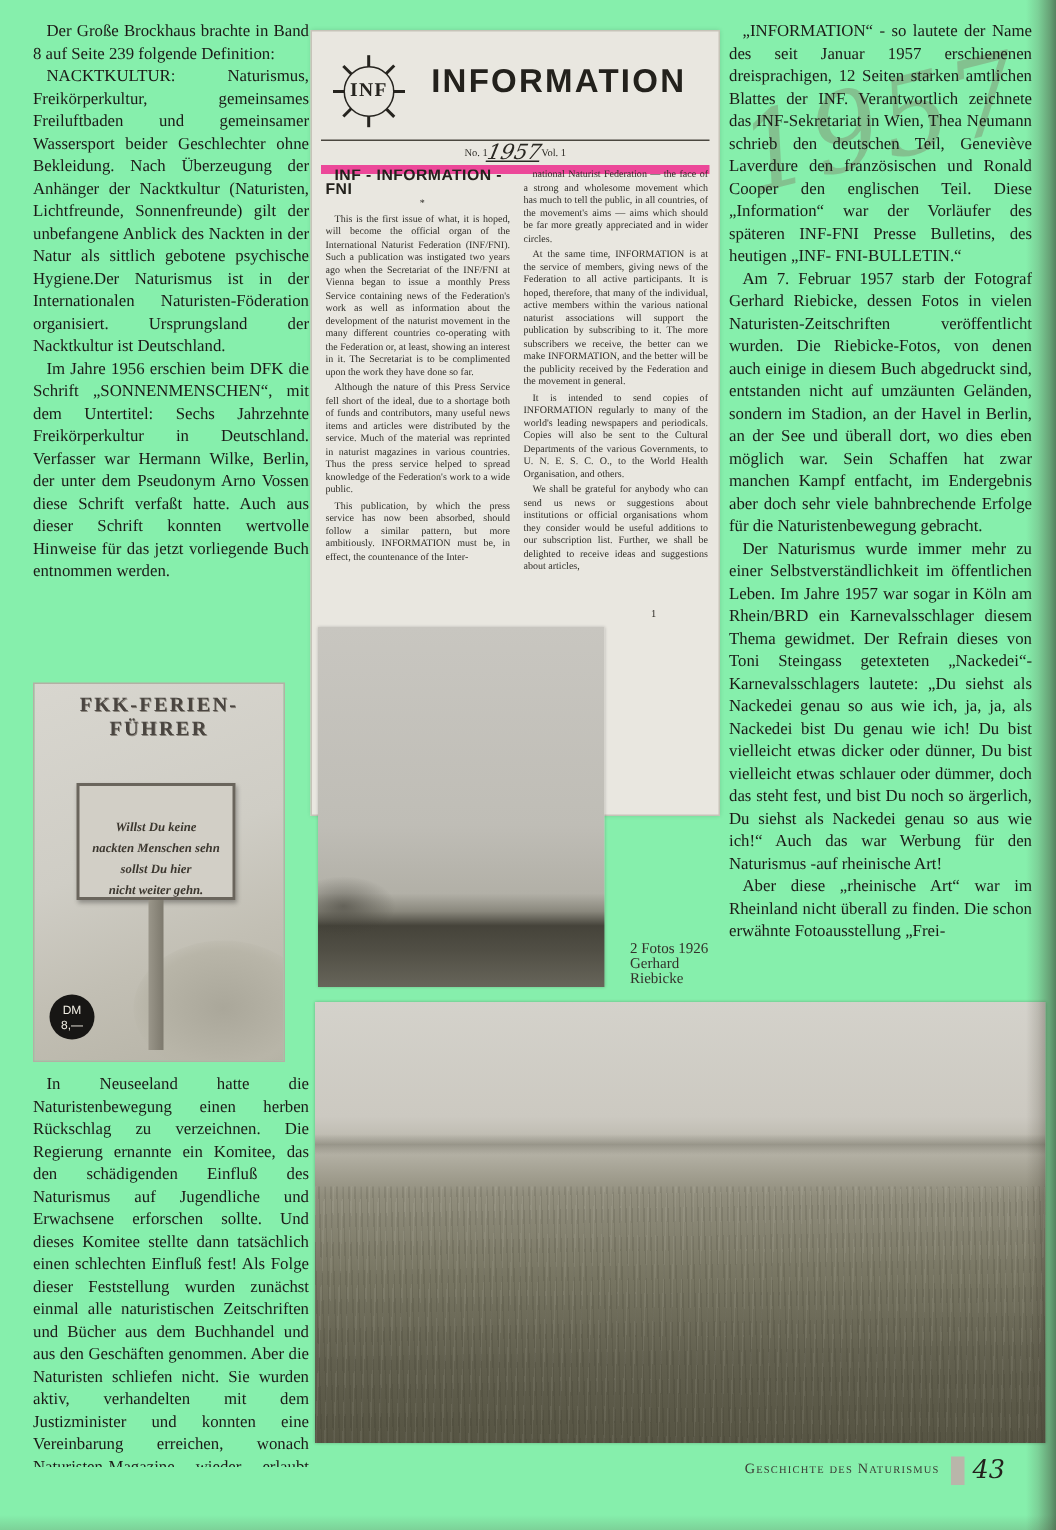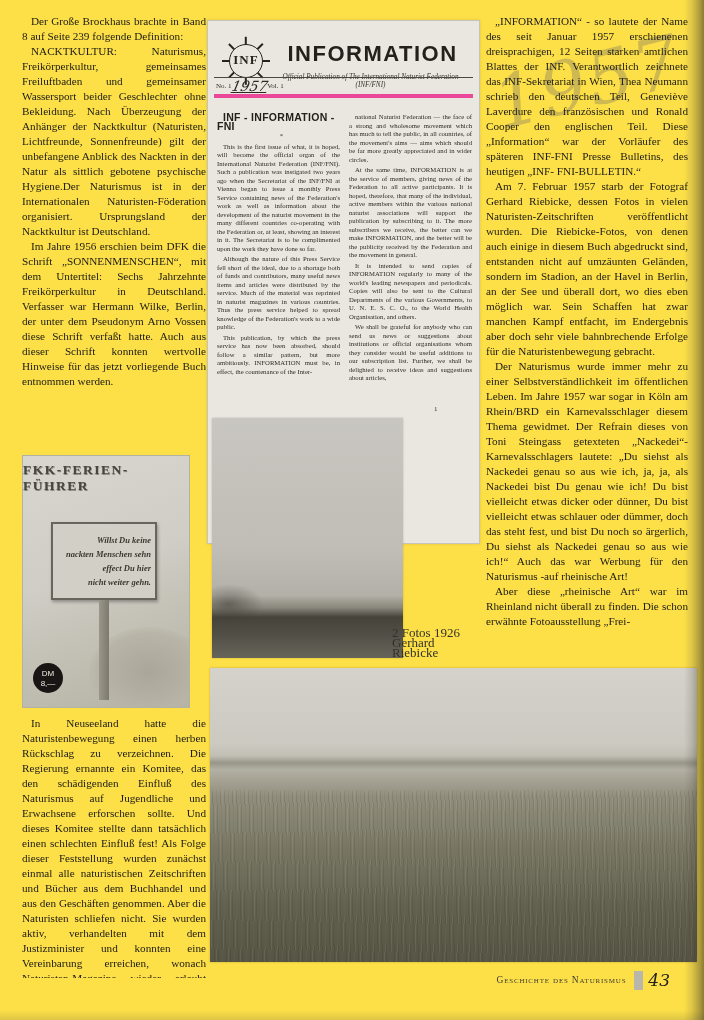--- a/index.html
+++ b/index.html
@@ -1,16 +1,16 @@
 <!DOCTYPE html>
 <html><head>
 <meta charset="utf-8">
 <style>
   html,body{margin:0;padding:0;background:#888;}
-  .page{position:relative;width:704px;height:1020px;background:#fde047;overflow:hidden;
+  .page{position:relative;width:704px;height:1020px;background:#86efac;overflow:hidden;
         font-family:"Liberation Serif",serif;color:#1c1a17;}
   
   .edge-shadow{position:absolute;top:0;right:0;width:20px;height:100%;
     background:linear-gradient(to right,rgba(80,74,60,0) 0%,rgba(80,74,60,.18) 40%,rgba(60,55,43,.42) 80%,rgba(45,41,32,.55) 100%);}
   .edge-shadow-bottom{position:absolute;left:0;bottom:0;width:100%;height:10px;
     background:linear-gradient(to bottom,rgba(80,74,60,0),rgba(80,74,60,.18));}
 
   
   .col{position:absolute;font-size:11.2px;line-height:15px;text-align:justify;}
   .col p{margin:0;text-indent:9px;}
@@ -19,26 +19,26 @@
   #right-col{left:486px;top:14px;width:202px;height:650px;overflow:hidden;}
 
   .watermark{position:absolute;left:492px;top:40px;font-size:72px;font-style:italic;
     font-family:"DejaVu Serif",serif;color:rgba(125,118,98,.38);transform:rotate(-14deg);
     letter-spacing:2px;pointer-events:none;}
 
   
   .fkk{position:absolute;left:22px;top:455px;width:168px;height:253px;
     background:linear-gradient(160deg,#d8d6cf 0%,#cfcdc5 45%,#c2bfb4 70%,#b5b2a5 100%);
     border:1px solid #b3b0a4;box-sizing:border-box;overflow:hidden;}
-  .fkk-title{position:absolute;top:6px;left:0;width:100%;
+  .fkk-title{position:absolute;top:6px;left:0;width:100%;text-align:center;
     font-family:"Liberation Serif",serif;font-weight:bold;font-size:13.5px;letter-spacing:1.5px;
     color:#4a4540;text-shadow:.5px .5px 0 #8a857c;}
   .fkk-sign{position:absolute;left:28px;top:66px;width:106px;height:78px;background:#d2cfc6;
-    border:2px solid #6a655c;box-shadow:1px 2px 3px rgba(0,0,0,.3);padding:9px 4px;box-sizing:border-box;
-    text-align:right;font-style:italic;font-weight:bold;font-size:8.5px;line-height:14px;color:#3c372f;}
+    border:2px solid #6a655c;box-shadow:1px 2px 3px rgba(0,0,0,.3);padding:20px 4px;box-sizing:border-box;
+    text-align:center;font-style:italic;font-weight:bold;font-size:8.5px;line-height:14px;color:#3c372f;}
   .fkk-post{position:absolute;left:76px;top:144px;width:10px;height:100px;
     background:linear-gradient(to right,#9a968a,#7d796d);}
   .fkk-dune{position:absolute;right:-20px;bottom:-10px;width:120px;height:90px;border-radius:50%;
     background:radial-gradient(ellipse at center,#aaa79a 0%,#b8b5a8 60%,transparent 75%);}
   .fkk-badge{position:absolute;left:10px;bottom:14px;width:30px;height:30px;border-radius:50%;
     background:#171614;color:#f0ede2;text-align:center;font-size:8px;line-height:10px;
     font-family:"Liberation Sans",sans-serif;padding-top:6px;box-sizing:border-box;}
 
   
   .paper{position:absolute;left:207px;top:20px;width:273px;height:524px;background:#e9e7e0;
@@ -46,23 +46,23 @@
   .logo{position:absolute;left:14px;top:16px;width:48px;height:48px;}
   .ray{position:absolute;left:0;top:23px;width:48px;height:1.6px;background:#26241f;}
   .r45{transform:rotate(45deg);} .r90{transform:rotate(90deg);} .r135{transform:rotate(135deg);}
   .logo-circle{position:absolute;left:7px;top:7px;width:34px;height:34px;border-radius:50%;
     background:#e9e7e0;border:1.6px solid #26241f;box-sizing:border-box;text-align:center;
     font-family:"Liberation Serif",serif;font-weight:bold;font-size:13px;line-height:30px;color:#26241f;letter-spacing:1px;}
   .mast-title{position:absolute;left:66px;right:8px;top:20px;text-align:center;
     font-family:"Liberation Sans",sans-serif;font-weight:900;font-size:22px;letter-spacing:1.5px;color:#23211c;}
   .mast-sub{position:absolute;left:60px;right:6px;top:52px;text-align:center;font-style:italic;
     font-size:7.2px;color:#35332d;}
-  .meta-row{position:absolute;left:6px;right:6px;top:56px;border-top:1px solid #4a473f;
-    border-bottom:4px solid #ec4899;height:16px;display:flex;align-items:center;
-    justify-content:flex-start;font-size:7px;color:#2f2d27;padding:0 2px;}
+  .meta-row{position:absolute;left:6px;right:6px;top:72px;border-top:1px solid #4a473f;
+    border-bottom:6px solid #ec4899;height:16px;display:flex;align-items:center;
+    justify-content:center;font-size:7px;color:#2f2d27;padding:0 2px;}
   .meta-year{font-family:"DejaVu Serif",serif;font-style:italic;font-size:14px;
     transform:skewX(-12deg);text-decoration:underline;color:#2a2823;}
   .nl-col{position:absolute;top:92px;width:123px;font-size:6.7px;line-height:8.5px;
     text-align:justify;color:#2e2c26;overflow:hidden;}
   .nl-col p{margin:0 0 2px 0;text-indent:6px;}
   #nl-col1{left:9px;height:332px;}
   #nl-col2{left:141px;height:322px;}
   .nl-headline{font-family:"Liberation Sans",sans-serif;font-weight:bold;font-size:10.5px;
     letter-spacing:.3px;text-indent:0;text-align:left;margin-bottom:1px;color:#23211c;}
   .nl-star{text-align:center;text-indent:0;margin-bottom:2px;}
@@ -77,21 +77,21 @@
     background:radial-gradient(ellipse,rgba(60,58,50,.55),transparent 70%);}
   #photo-field{left:210px;top:668px;width:487px;height:294px;
     background:linear-gradient(to bottom,#d4d2cb 0%,#ccc9c1 26%,#b5b2a6 34%,#908d7c 44%,#787663 62%,#615f4e 82%,#565443 100%);
     box-shadow:0 0 2px rgba(0,0,0,.25);}
   #photo-field:after,.grass{content:"";position:absolute;left:0;bottom:0;width:100%;height:58%;
     background:repeating-linear-gradient(88deg,rgba(40,38,28,.12) 0 1px,transparent 1px 4px),
                repeating-linear-gradient(92deg,rgba(235,233,220,.08) 0 1px,transparent 1px 6px);}
   #photo-field .horizon{position:absolute;left:0;top:30%;width:100%;height:14px;
     background:linear-gradient(to bottom,transparent,rgba(90,88,75,.35),transparent);}
 
-  .caption{position:absolute;left:392px;top:628px;width:70px;font-size:13px;line-height:10px;color:#33312b;}
+  .caption{position:absolute;left:420px;top:628px;width:70px;font-size:10px;line-height:10px;color:#33312b;}
 
   
   .footer{position:absolute;top:970px;right:34px;display:flex;align-items:center;}
   .footer-label{font-variant:small-caps;font-size:9.5px;letter-spacing:.8px;color:#3c3a34;margin-left:24px;}
   .footer-bar{width:9px;height:19px;background:#b9b6aa;margin:0 5px 0 8px;}
   .footer-page{font-family:"DejaVu Serif",serif;font-style:italic;font-size:17px;color:#23211c;}
 </style>
 </head>
 <body>
 
@@ -102,21 +102,21 @@
     <p>NACKTKULTUR: Naturismus, Freikörperkultur, gemeinsames Freiluftbaden und gemeinsamer Wassersport beider Geschlechter ohne Bekleidung. Nach Überzeugung der Anhänger der Nacktkultur (Naturisten, Lichtfreunde, Sonnenfreunde) gilt der unbefangene Anblick des Nackten in der Natur als sittlich gebotene psychische Hygiene.Der Naturismus ist in der Internationalen Naturisten-Föderation organisiert. Ursprungsland der Nacktkultur ist Deutschland.</p>
     <p>Im Jahre 1956 erschien beim DFK die Schrift „SONNENMENSCHEN“, mit dem Untertitel: Sechs Jahrzehnte Freikörperkultur in Deutschland. Verfasser war Hermann Wilke, Berlin, der unter dem Pseudonym Arno Vossen diese Schrift verfaßt hatte. Auch aus dieser Schrift konnten wertvolle Hinweise für das jetzt vorliegende Buch entnommen werden.</p>
   </div>
 
   <div class="fkk">
     <div class="fkk-dune"></div>
     <div class="fkk-title">FKK-FERIEN-FÜHRER</div>
     <div class="fkk-sign">
       <div>Willst Du keine</div>
       <div>nackten Menschen sehn</div>
-      <div>effect Du hier</div>
+      <div>sollst Du hier</div>
       <div>nicht weiter gehn.</div>
     </div>
     <div class="fkk-post"></div>
     <div class="fkk-badge">
       <div>DM</div>
       <div>8,—</div>
     </div>
   </div>
 
   <div class="col" id="left-col-bottom">
@@ -125,21 +125,20 @@
 
   <div class="paper">
     <div class="logo">
       <div class="ray"></div>
       <div class="ray r45"></div>
       <div class="ray r90"></div>
       <div class="ray r135"></div>
       <div class="logo-circle">INF</div>
     </div>
     <div class="mast-title">INFORMATION</div>
-    <div class="mast-sub">Official Publication of The International Naturist Federation (INF/FNI)</div>
     <div class="meta-row">
       <span>No. 1</span>
       <span class="meta-year">1957</span>
       <span>Vol. 1</span>
     </div>
     <div class="nl-col" id="nl-col1">
       <p class="nl-headline">INF - INFORMATION - FNI</p>
       <p class="nl-star">*</p>
       <p>This is the first issue of what, it is hoped, will become the official organ of the International Naturist Federation (INF/FNI). Such a publication was instigated two years ago when the Secretariat of the INF/FNI at Vienna began to issue a monthly Press Service containing news of the Federation's work as well as information about the development of the naturist movement in the many different countries co-operating with the Federation or, at least, showing an interest in it. The Secretariat is to be complimented upon the work they have done so far.</p>
       <p>Although the nature of this Press Service fell short of the ideal, due to a shortage both of funds and contributors, many useful news items and articles were distributed by the service. Much of the material was reprinted in naturist magazines in various countries. Thus the press service helped to spread knowledge of the Federation's work to a wide public.</p>

